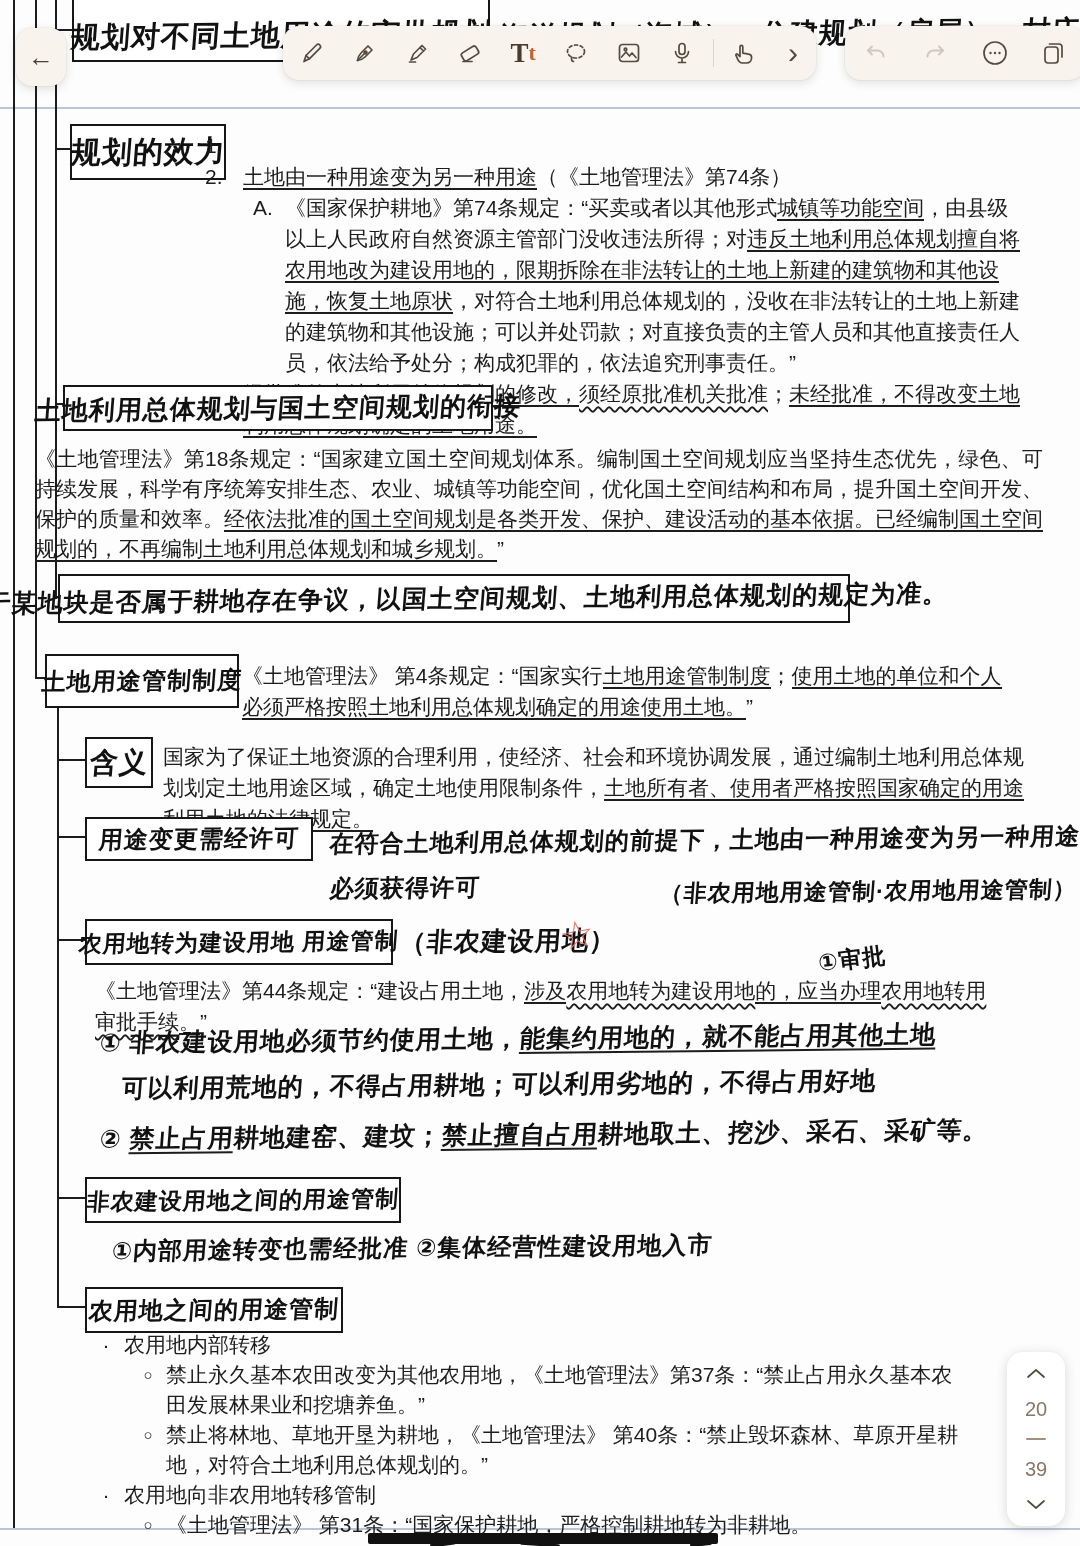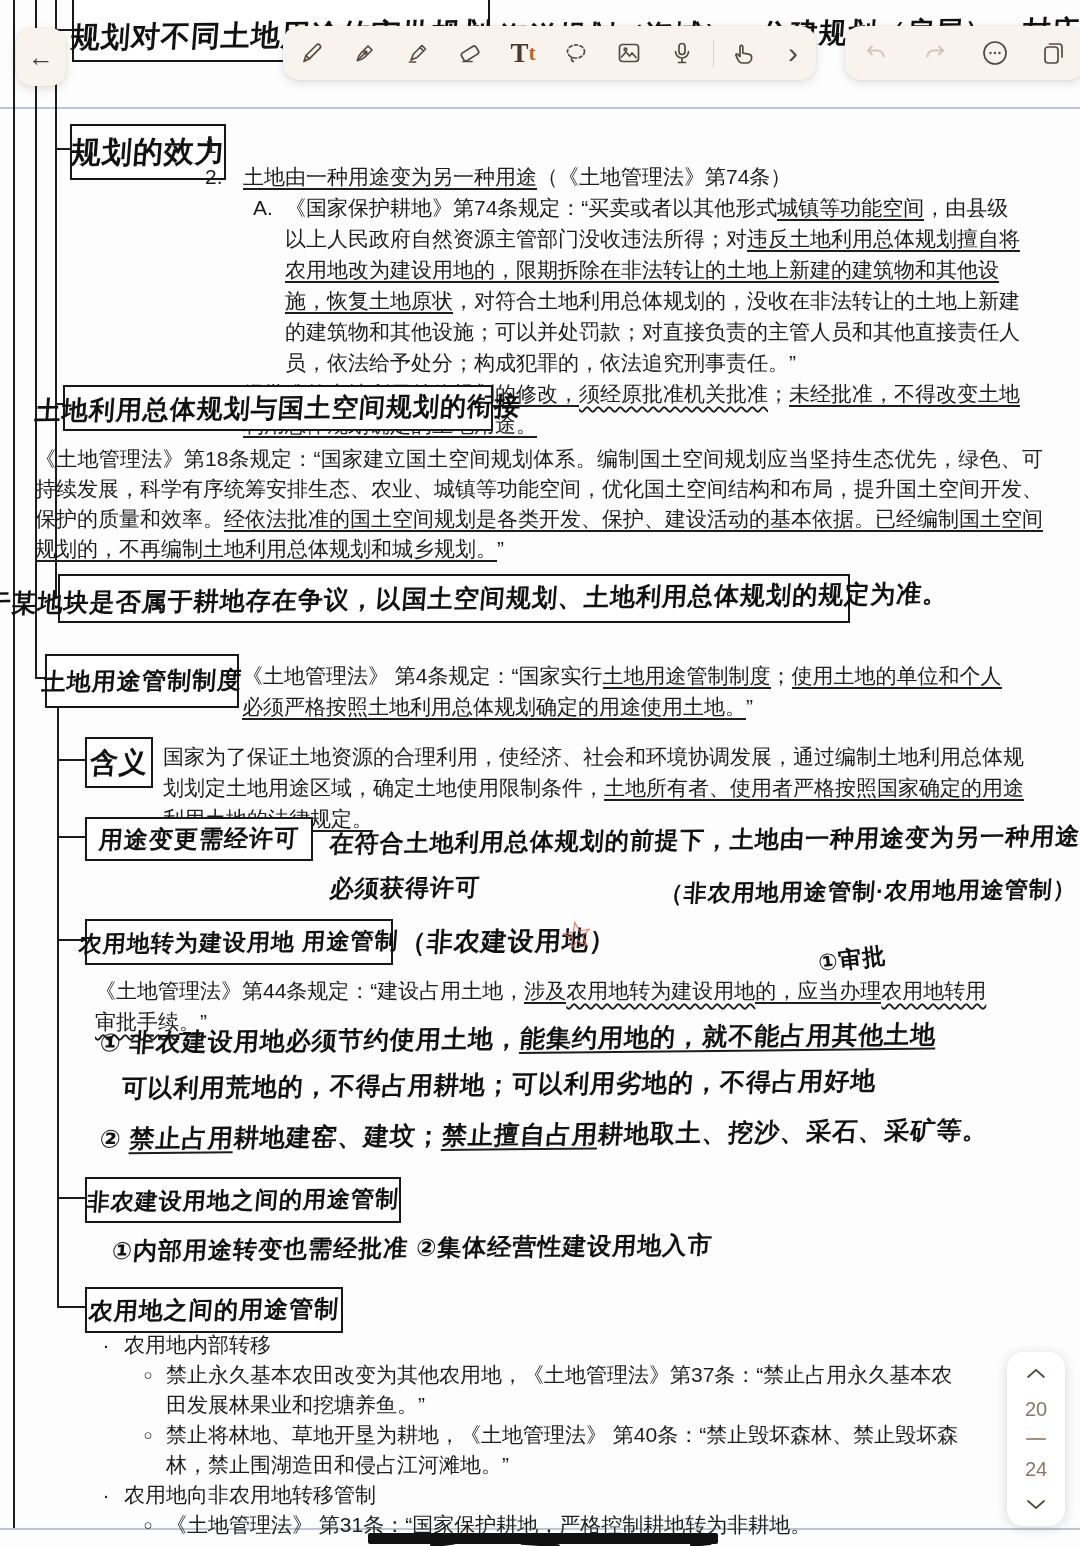--- a/index.html
+++ b/index.html
@@ -136,21 +136,21 @@
     <div class="bl">
       <span class="bm">·</span>
       <div>农用地内部转移</div>
     </div>
     <div class="bl" style="margin-left:42px">
       <span class="bm" style="font-size:15px">○</span>
       <div style="width:800px">禁止永久基本农田改变为其他农用地，《土地管理法》第37条：“禁止占用永久基本农田发展林果业和挖塘养鱼。”</div>
     </div>
     <div class="bl" style="margin-left:42px">
       <span class="bm" style="font-size:15px">○</span>
-      <div style="width:800px">禁止将林地、草地开垦为耕地，《土地管理法》 第40条：“禁止毁坏森林、禁止毁坏森林，禁止围湖造田和侵占江河滩地。”</div>
+      <div style="width:800px">禁止将林地、草地开垦为耕地，《土地管理法》 第40条：“禁止毁坏森林、草原开星耕地，对符合土地利用总体规划的。”</div>
     </div>
     <div class="bl">
       <span class="bm">·</span>
       <div>农用地向非农用地转移管制</div>
     </div>
     <div class="bl" style="margin-left:42px">
       <span class="bm" style="font-size:15px">○</span>
       <div style="width:800px">《土地管理法》 第31条：“国家保护耕地，严格控制耕地转为非耕地。</div>
     </div>
   </div>
@@ -253,19 +253,19 @@
       </svg>
     </div>
   </div>
 
   <div class="pagenav">
     <svg class="ic" width="22" height="14" viewBox="0 0 22 14">
       <path class="st" d="M3 11l8-7 8 7"></path>
     </svg>
     <span class="pnum">20</span>
     <div class="pdiv"></div>
-    <span class="pnum">24</span>
+    <span class="pnum">39</span>
     <svg class="ic" width="22" height="14" viewBox="0 0 22 14">
       <path class="st" d="M3 3l8 7 8-7"></path>
     </svg>
   </div>
 
 </div>
 
 </body></html>

